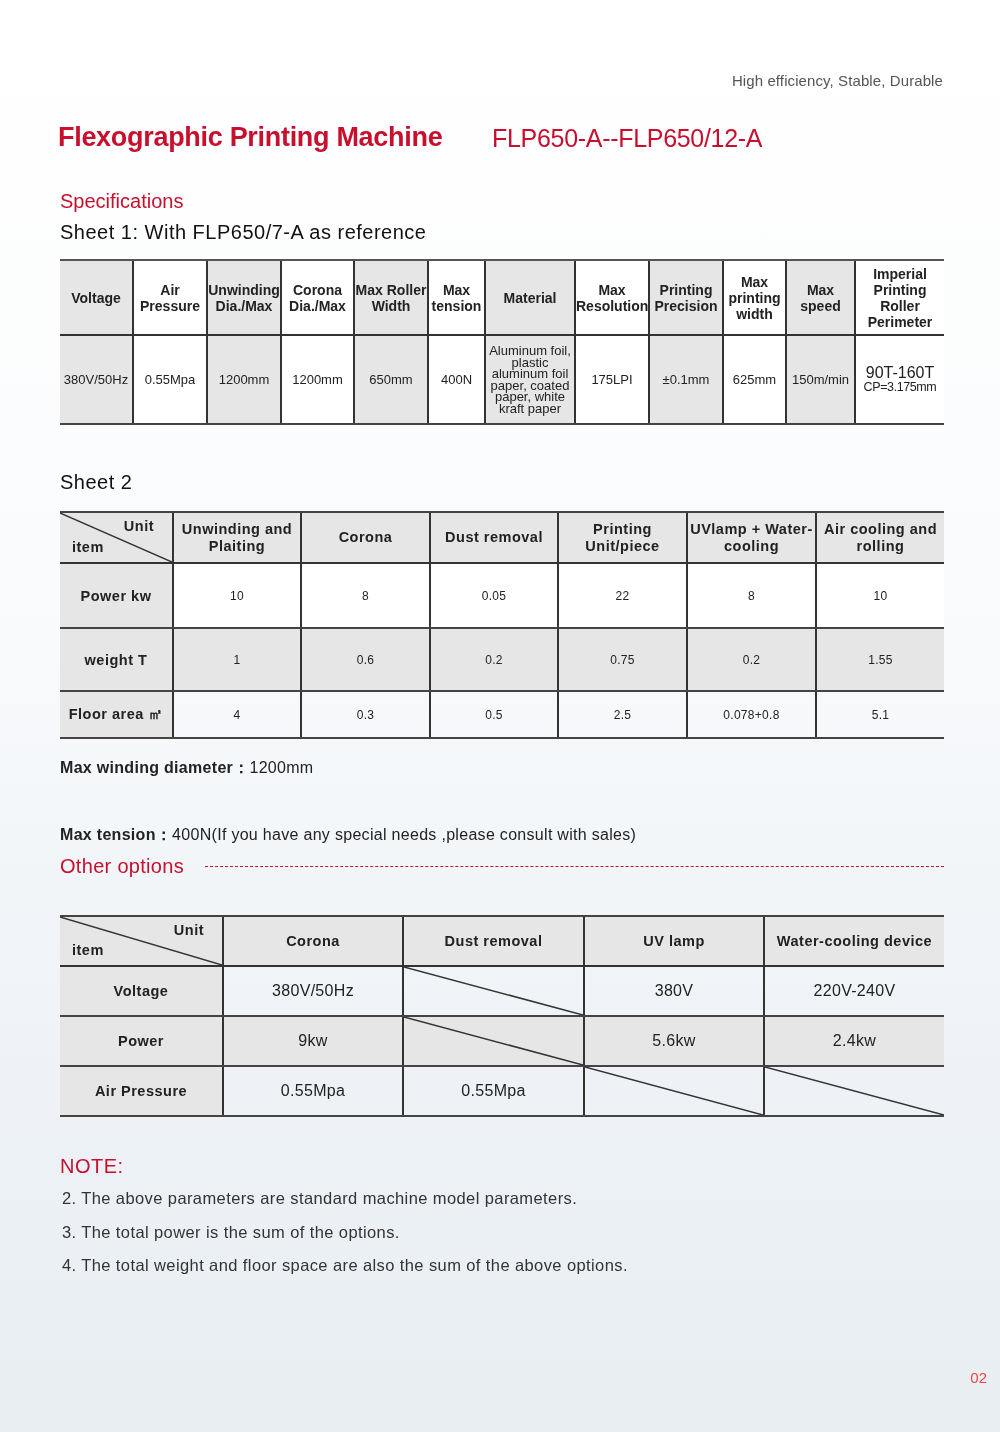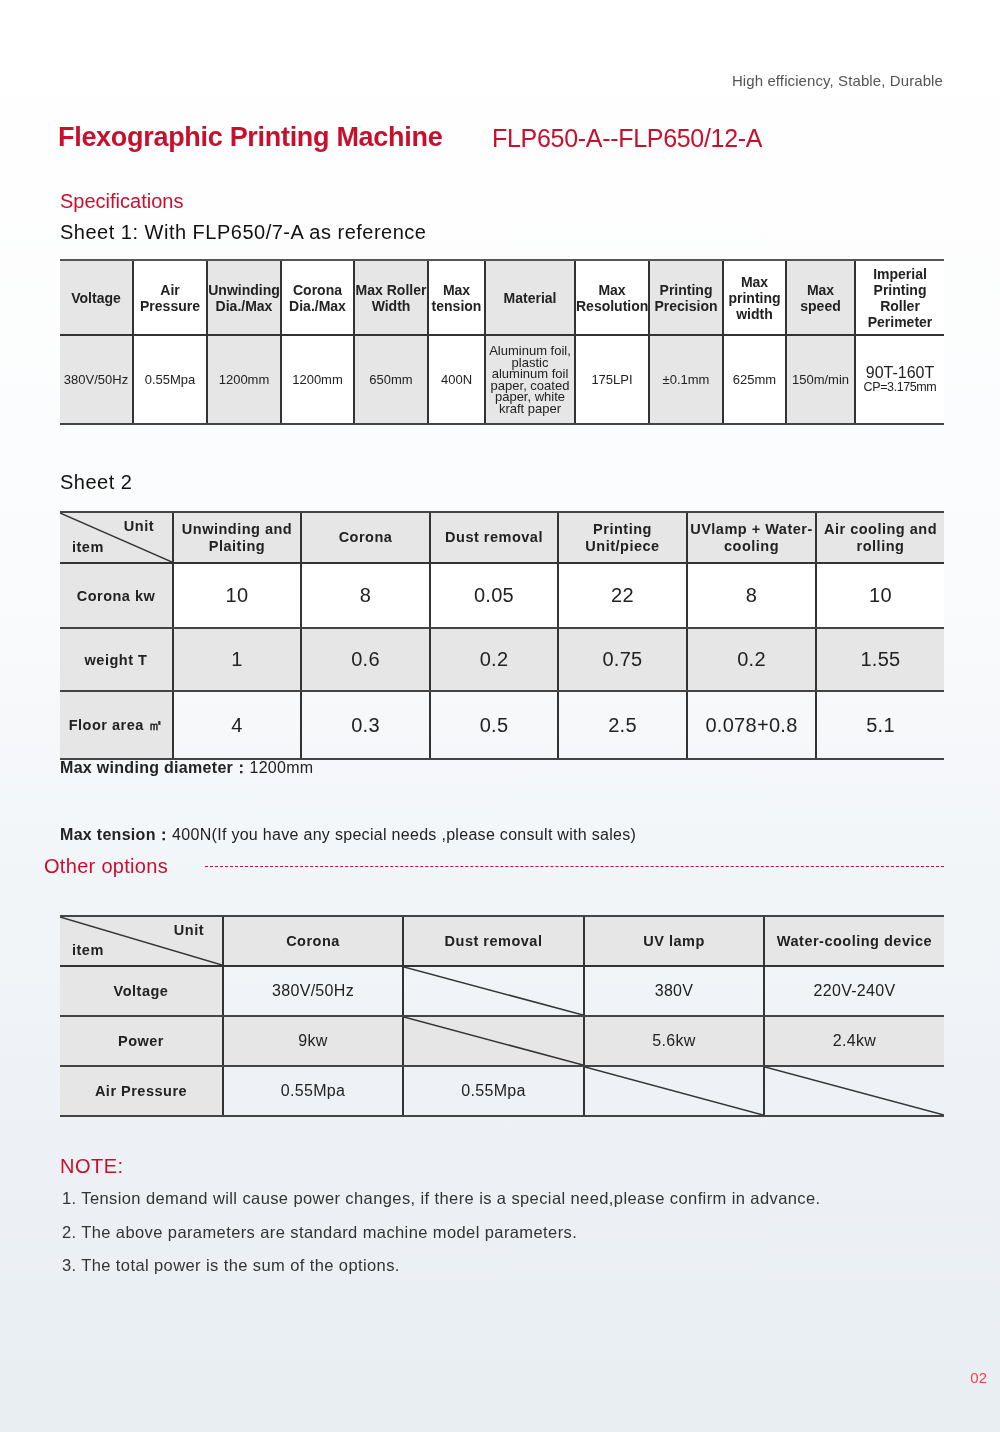--- a/index.html
+++ b/index.html
@@ -31,38 +31,38 @@
   #sheet1 tr.head th { height: 75px; font-size: 14px; line-height: 16px; border-top: 2px solid #555; border-bottom: 2px solid #333; }
   #sheet1 tr.row td { height: 89px; font-size: 13px; border-bottom: 2px solid #444; }
   #sheet1 th + th, #sheet1 td + td { border-left: 2px solid #333; }
   #sheet1 td.mat { font-size: 10.5px; line-height: 11.5px; padding: 0 2px; }
   #sheet1 td.imp .big { font-size: 16px; line-height: 16px; display: block; }
   #sheet1 td.imp .small { font-size: 12.5px; line-height: 13px; display: block; letter-spacing: -0.4px; }
 
   
   #sheet2 { left: 60px; top: 511px; width: 884px; }
   #sheet2 th { height: 51px; font-size: 14.5px; line-height: 17px; border-top: 2px solid #444; border-bottom: 2px solid #333; letter-spacing: 0.5px; }
-  #sheet2 td { font-size: 20px; border-bottom: 2px solid #444; letter-spacing: 0.3px; }
+  #sheet2 td { font-size: 12px; border-bottom: 2px solid #444; letter-spacing: 0.3px; }
   #sheet2 td.rh { font-weight: bold; font-size: 14.5px; letter-spacing: 0.5px; }
   #sheet2 th + th, #sheet2 td + td { border-left: 2px solid #333; }
   #sheet2 tr.r1 td { height: 65px; }
   #sheet2 tr.r2 td { height: 63px; }
-  #sheet2 tr.r3 td { height: 68px; }
+  #sheet2 tr.r3 td { height: 47px; }
 
   .diag-cell { position: relative; }
   .diag-cell svg { position: absolute; left: 0; top: 0; width: 100%; height: 100%; }
   .diag-cell .unit { position: absolute; right: 18px; top: 5px; font-size: 14.5px; font-weight: bold; letter-spacing: 0.5px; }
   .diag-cell .item { position: absolute; left: 12px; bottom: 6px; font-size: 14.5px; font-weight: bold; letter-spacing: 0.5px; margin-top: 16px; }
 
   .facts { left: 60px; font-size: 16px; color: #222; letter-spacing: 0.3px; }
   .facts b { font-weight: bold; }
   .facts.f1 { top: 758px; }
   .facts.f2 { top: 825px; }
 
-  .other-heading { left: 44px; top: 855px; font-size: 20px; color: #c8102e; letter-spacing: 0.3px; }
+  .other-heading { left: 60px; top: 855px; font-size: 20px; color: #c8102e; letter-spacing: 0.3px; }
   .dashes { left: 205px; top: 866px; width: 739px; height: 0; border-top: 1.5px dashed #c8102e; }
 
   
   #other { left: 60px; top: 915px; width: 884px; }
   #other th { height: 50px; font-size: 14.5px; line-height: 17px; border-top: 2px solid #444; border-bottom: 2px solid #333; letter-spacing: 0.5px; }
   #other td { height: 50px; font-size: 16px; border-bottom: 2px solid #444; letter-spacing: 0.3px; }
   #other td.rh { font-weight: bold; font-size: 14.5px; letter-spacing: 0.5px; }
   #other th + th, #other td + td { border-left: 2px solid #333; }
   #other .slash { position: relative; }
   #other .slash svg { position: absolute; left: 0; top: 0; width: 100%; height: 100%; }
@@ -155,21 +155,21 @@
       <span class="item">item</span>
     </th>
     <th class="g">Unwinding and Plaiting</th>
     <th class="g">Corona</th>
     <th class="g">Dust removal</th>
     <th class="g">Printing Unit/piece</th>
     <th class="g">UVlamp + Water-cooling</th>
     <th class="g">Air cooling and rolling</th>
   </tr>
   <tr class="r1">
-    <td class="g rh">Corona kw</td>
+    <td class="g rh">Power kw</td>
     <td class="w">10</td>
     <td class="w">8</td>
     <td class="w">0.05</td>
     <td class="w">22</td>
     <td class="w">8</td>
     <td class="w">10</td>
   </tr>
   <tr class="r2">
     <td class="g rh">weight T</td>
     <td class="g">1</td>
@@ -258,18 +258,18 @@
       <svg viewBox="0 0 100 100" preserveAspectRatio="none">
             <line x1="0" y1="0" x2="100" y2="100" stroke="#333" stroke-width="1.5" vector-effect="non-scaling-stroke"></line>
           </svg>
     </td>
   </tr>
 </tbody>
   </table>
 
 <div class="abs note-heading">NOTE:</div>
 <ul class="abs notes">
-  <li>1. Tension demand will cause power changes, if there is a special need,please confirm in advance.</li>
   <li>2. The above parameters are standard machine model parameters.</li>
   <li>3. The total power is the sum of the options.</li>
+  <li>4. The total weight and floor space are also the sum of the above options.</li>
 </ul>
 
 <div class="abs page-num">02</div>
 
 </body></html>

